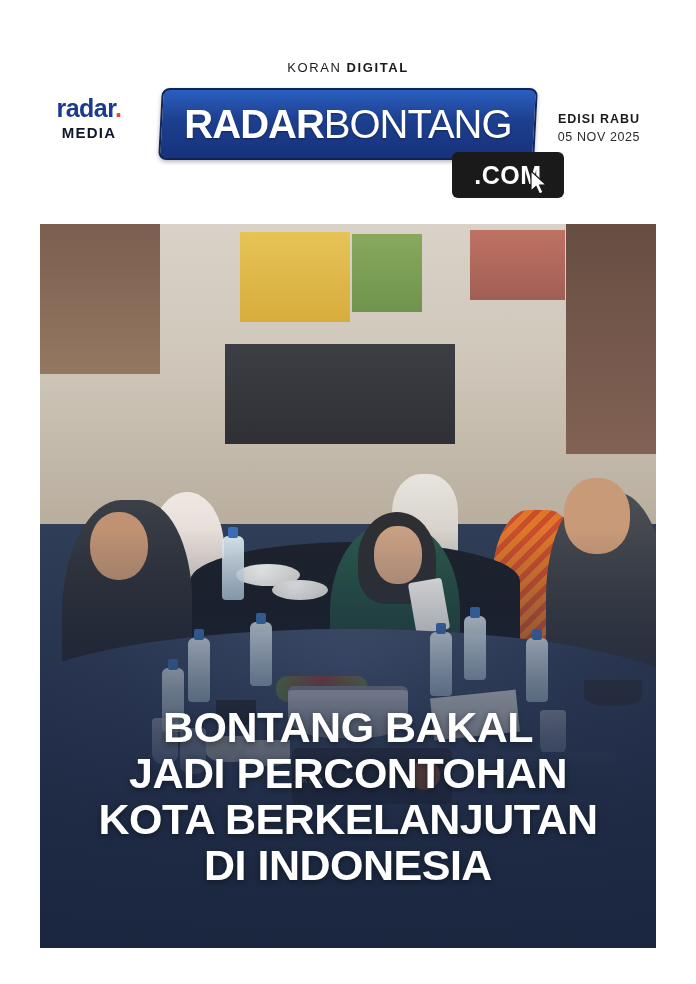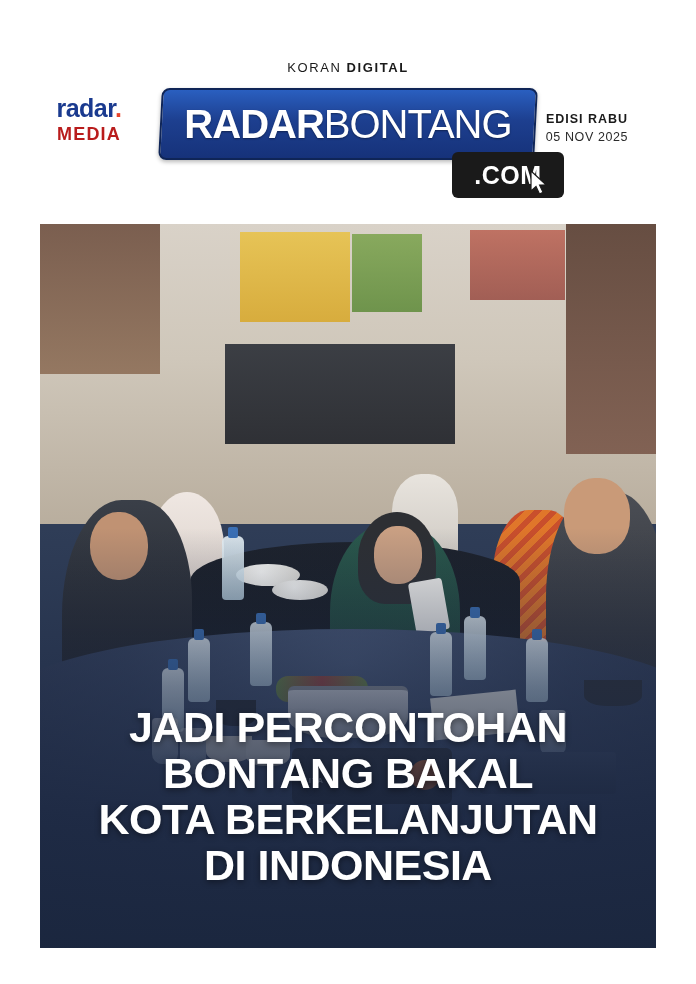--- a/index.html
+++ b/index.html
@@ -46,23 +46,23 @@
   }
   .radar-media .rm-top {
     font-size: 25px;
     font-weight: bold;
     color: #1a3a8f;
     letter-spacing: -0.5px;
     line-height: 1;
   }
   .radar-media .rm-top .dot { color: #e8442a; }
   .radar-media .rm-bottom {
-    font-size: 18px;
-    font-weight: bold;
-    color: #b91c1c;
+    font-size: 15px;
+    font-weight: bold;
+    color: #0f172a;
     letter-spacing: 1.2px;
     margin-top: 3px;
   }
 
   
   .masthead {
     position: absolute;
     left: 160px;
     top: 88px;
     width: 376px;
@@ -125,21 +125,21 @@
   .cursor-icon {
     position: absolute;
     left: 530px;
     top: 170px;
     width: 20px;
     height: 26px;
   }
 
   .edisi {
     position: absolute;
-    right: 44px;
+    right: 32px;
     top: 112px;
     width: 130px;
     text-align: center;
   }
   .edisi .ed-label {
     font-size: 12.5px;
     font-weight: bold;
     letter-spacing: 1px;
     color: #1a1a1a;
   }
@@ -429,20 +429,20 @@
 
       <div class="bowl" style="left:166px; top:512px; width:46px; background:#d9d6cf;"></div>
       <div class="bowl" style="left:206px; top:516px; width:44px; background:#e6e3dc;"></div>
       <div class="bowl" style="left:176px; top:476px; width:40px; background:#23262c;"></div>
       <div class="bowl" style="left:544px; top:456px; width:58px; background:#2b2e34;"></div>
 
       <div class="shade-bottom"></div>
     </div>
 
     <div class="headline">
+      <span class="line">BONTANG BAKAL</span>
       <span class="line">JADI PERCONTOHAN</span>
-      <span class="line">BONTANG BAKAL</span>
       <span class="line">KOTA BERKELANJUTAN</span>
       <span class="line">DI INDONESIA</span>
     </div>
   </div>
 
 </div>
 
 </body></html>

